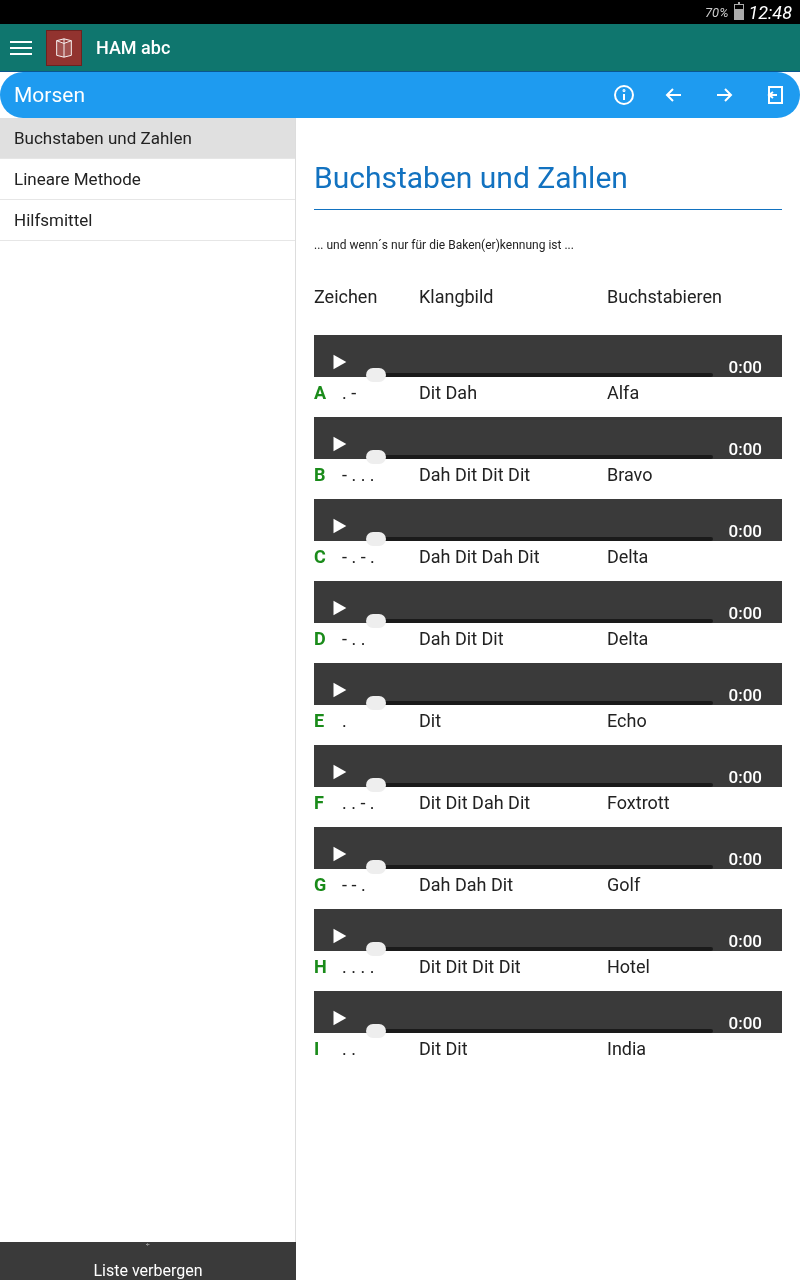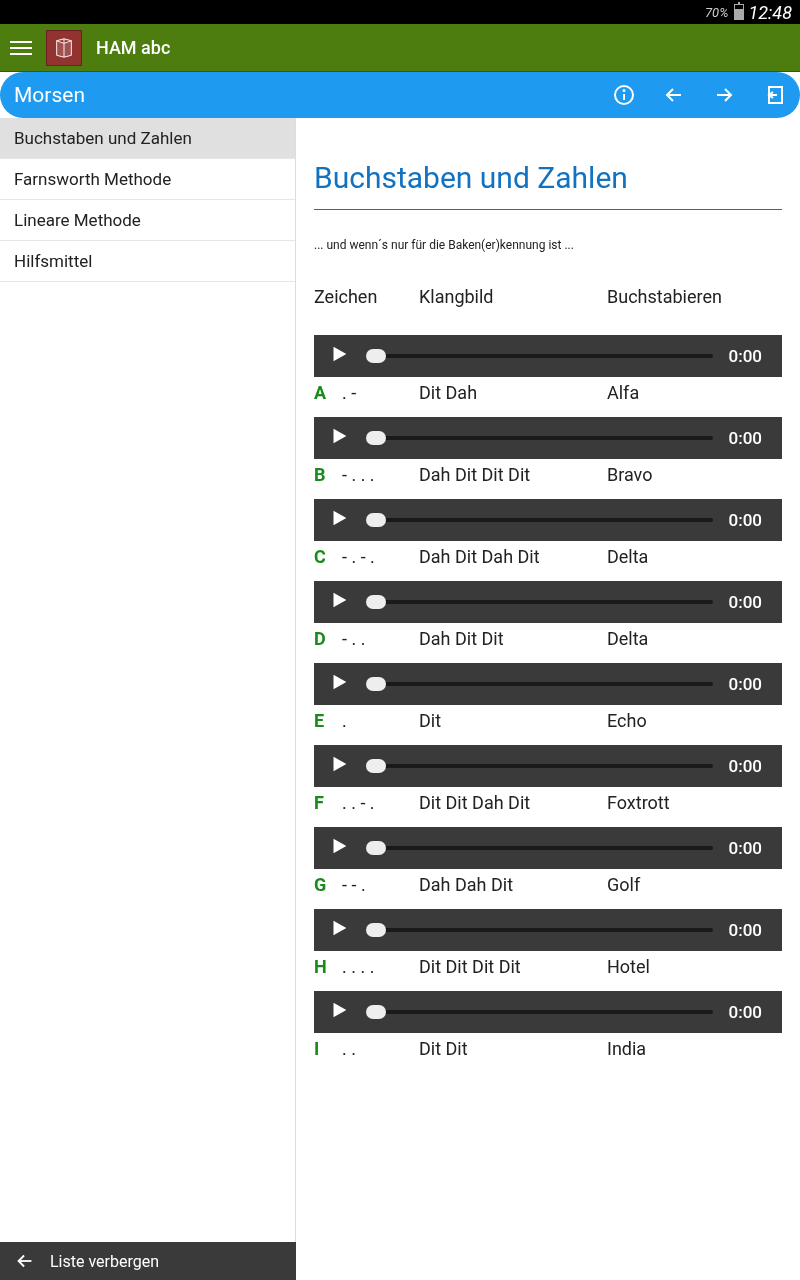--- a/index.html
+++ b/index.html
@@ -39,21 +39,21 @@
   }
   .status-bar .battery-icon::before {
     content:"";
     position:absolute;
     top:-3px;left:3px;right:3px;height:2px;
     background:#aaa;
   }
   .status-bar .clock { font-size: 18px; color:#fff; }
   .app-bar {
     height: 48px;
-    background: #4d7c0f;
+    background: #0f766e;
     display: flex;
     align-items: center;
     color: #fff;
     padding: 9px 10px;
     gap: 14px;
     border-bottom:1px solid #0a568f;
   }
   .hamburger {
     display:flex; flex-direction:column; justify-content:center; gap:4px;
     width:22px; height:22px; cursor:pointer;
@@ -105,20 +105,21 @@
     width:296px;
     height:38px;
     background:#3a3a3a;
     color:#fff;
     display:flex;
     align-items:center;
     gap:14px;
     padding:0 14px;
     font-size:16px;
     cursor:pointer;
+    flex-direction:column;
   }
   .bottom-bar svg { stroke:#fff; width:22px;height:22px; fill:none; stroke-width:2;}
   .content {
     flex:1;
     padding: 20px 18px 0 18px;
     overflow:hidden;
   }
   .content-title {
     color:#1272c0;
     font-size:30px;
@@ -144,21 +145,21 @@
   .col-zeichen { width:105px;}
   .col-klang { width:188px;}
   .col-spell { flex:1;}
   .entry {
     margin-bottom:14px;
   }
   .player {
     background:#3a3a3a;
     height:42px;
     display:flex;
-    align-items:center;
+    align-items:flex-end;
     padding:0 14px;
     gap:10px;
     color:#fff;
     cursor:pointer;
   }
   .player .play-icon svg { fill:#fff; width:22px;height:22px;}
   .player .track {
     flex:1;
     height:4px;
     background:#1a1a1a;
@@ -237,21 +238,20 @@
           <polyline points="11 9 7 12 11 15"></polyline>
           <line x1="7" y1="12" x2="15" y2="12"></line>
         </svg>
     </span>
   </span>
 </div>
 
 <div class="body-wrap">
   <div class="sidebar" id="sidebar">
       <div class="sidebar-item active">Buchstaben und Zahlen</div>
-      <div class="sidebar-item">Farnsworth Methode</div>
       <div class="sidebar-item">Lineare Methode</div>
       <div class="sidebar-item">Hilfsmittel</div>
     </div>
 
   <div class="content">
     <div class="content-title">Buchstaben und Zahlen</div>
     <hr class="content-hr">
     <div class="intro">... und wenn´s nur für die Baken(er)kennung ist ...</div>
 
     <div class="col-row">

